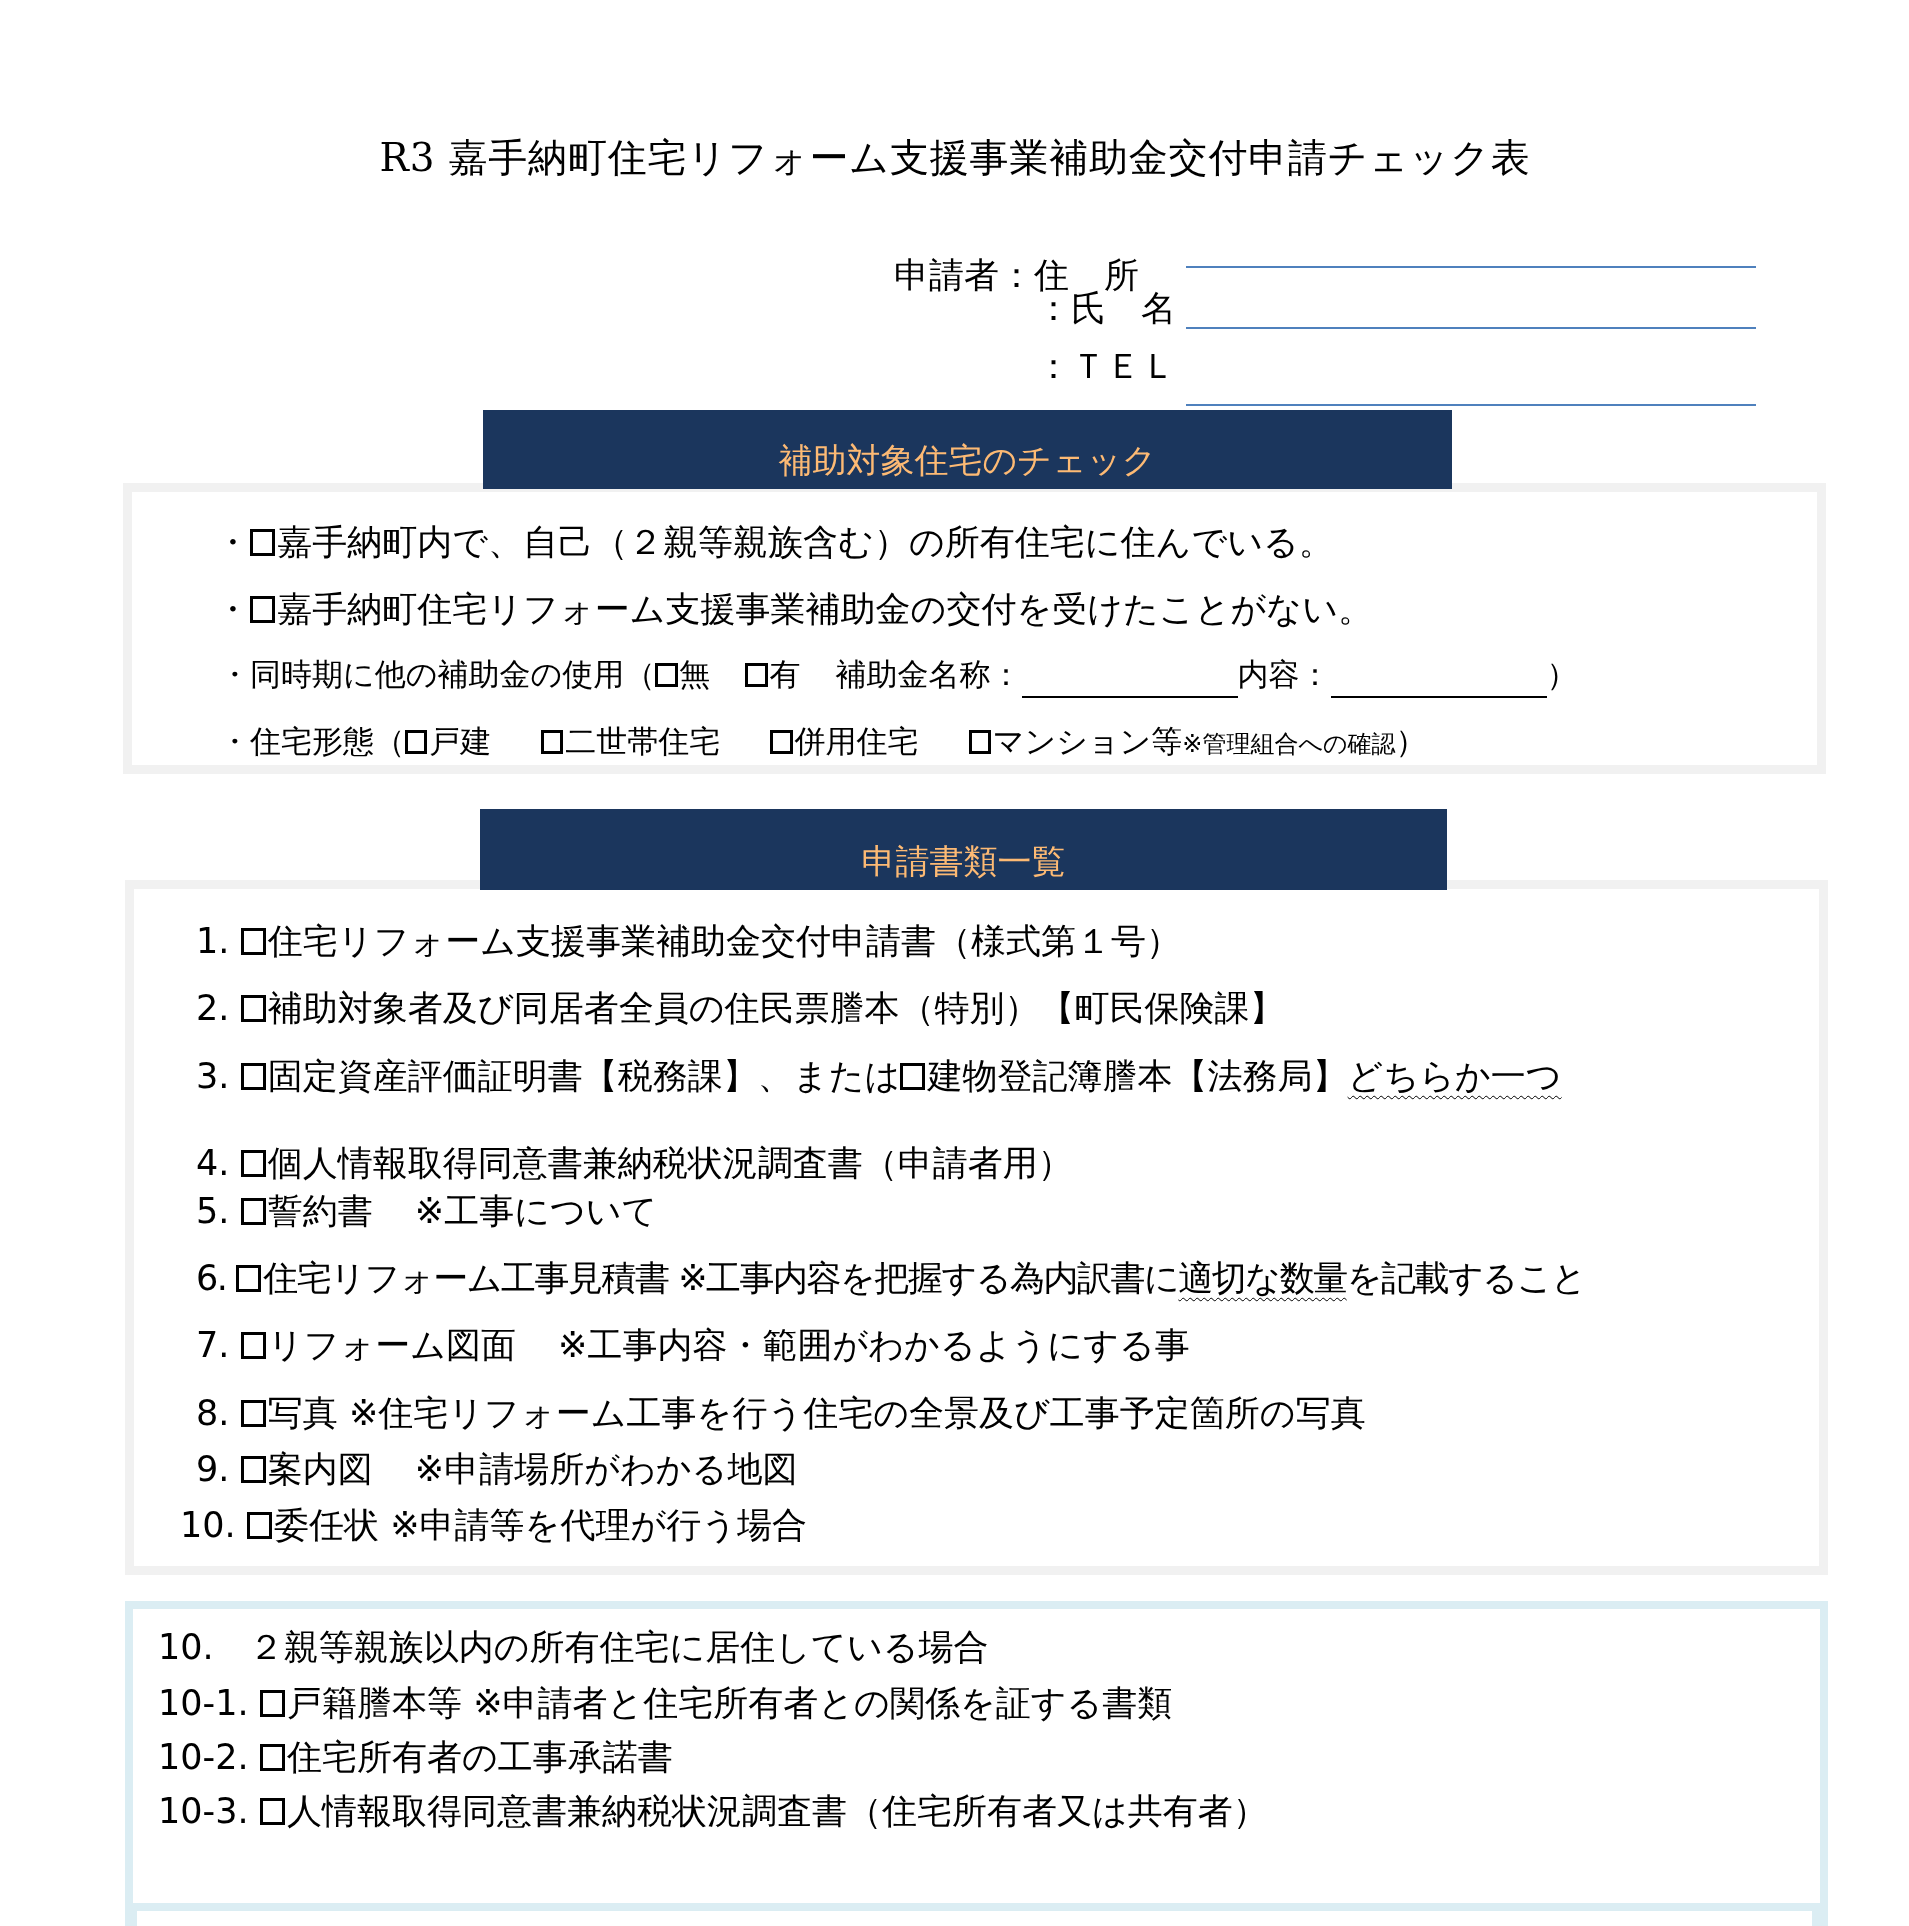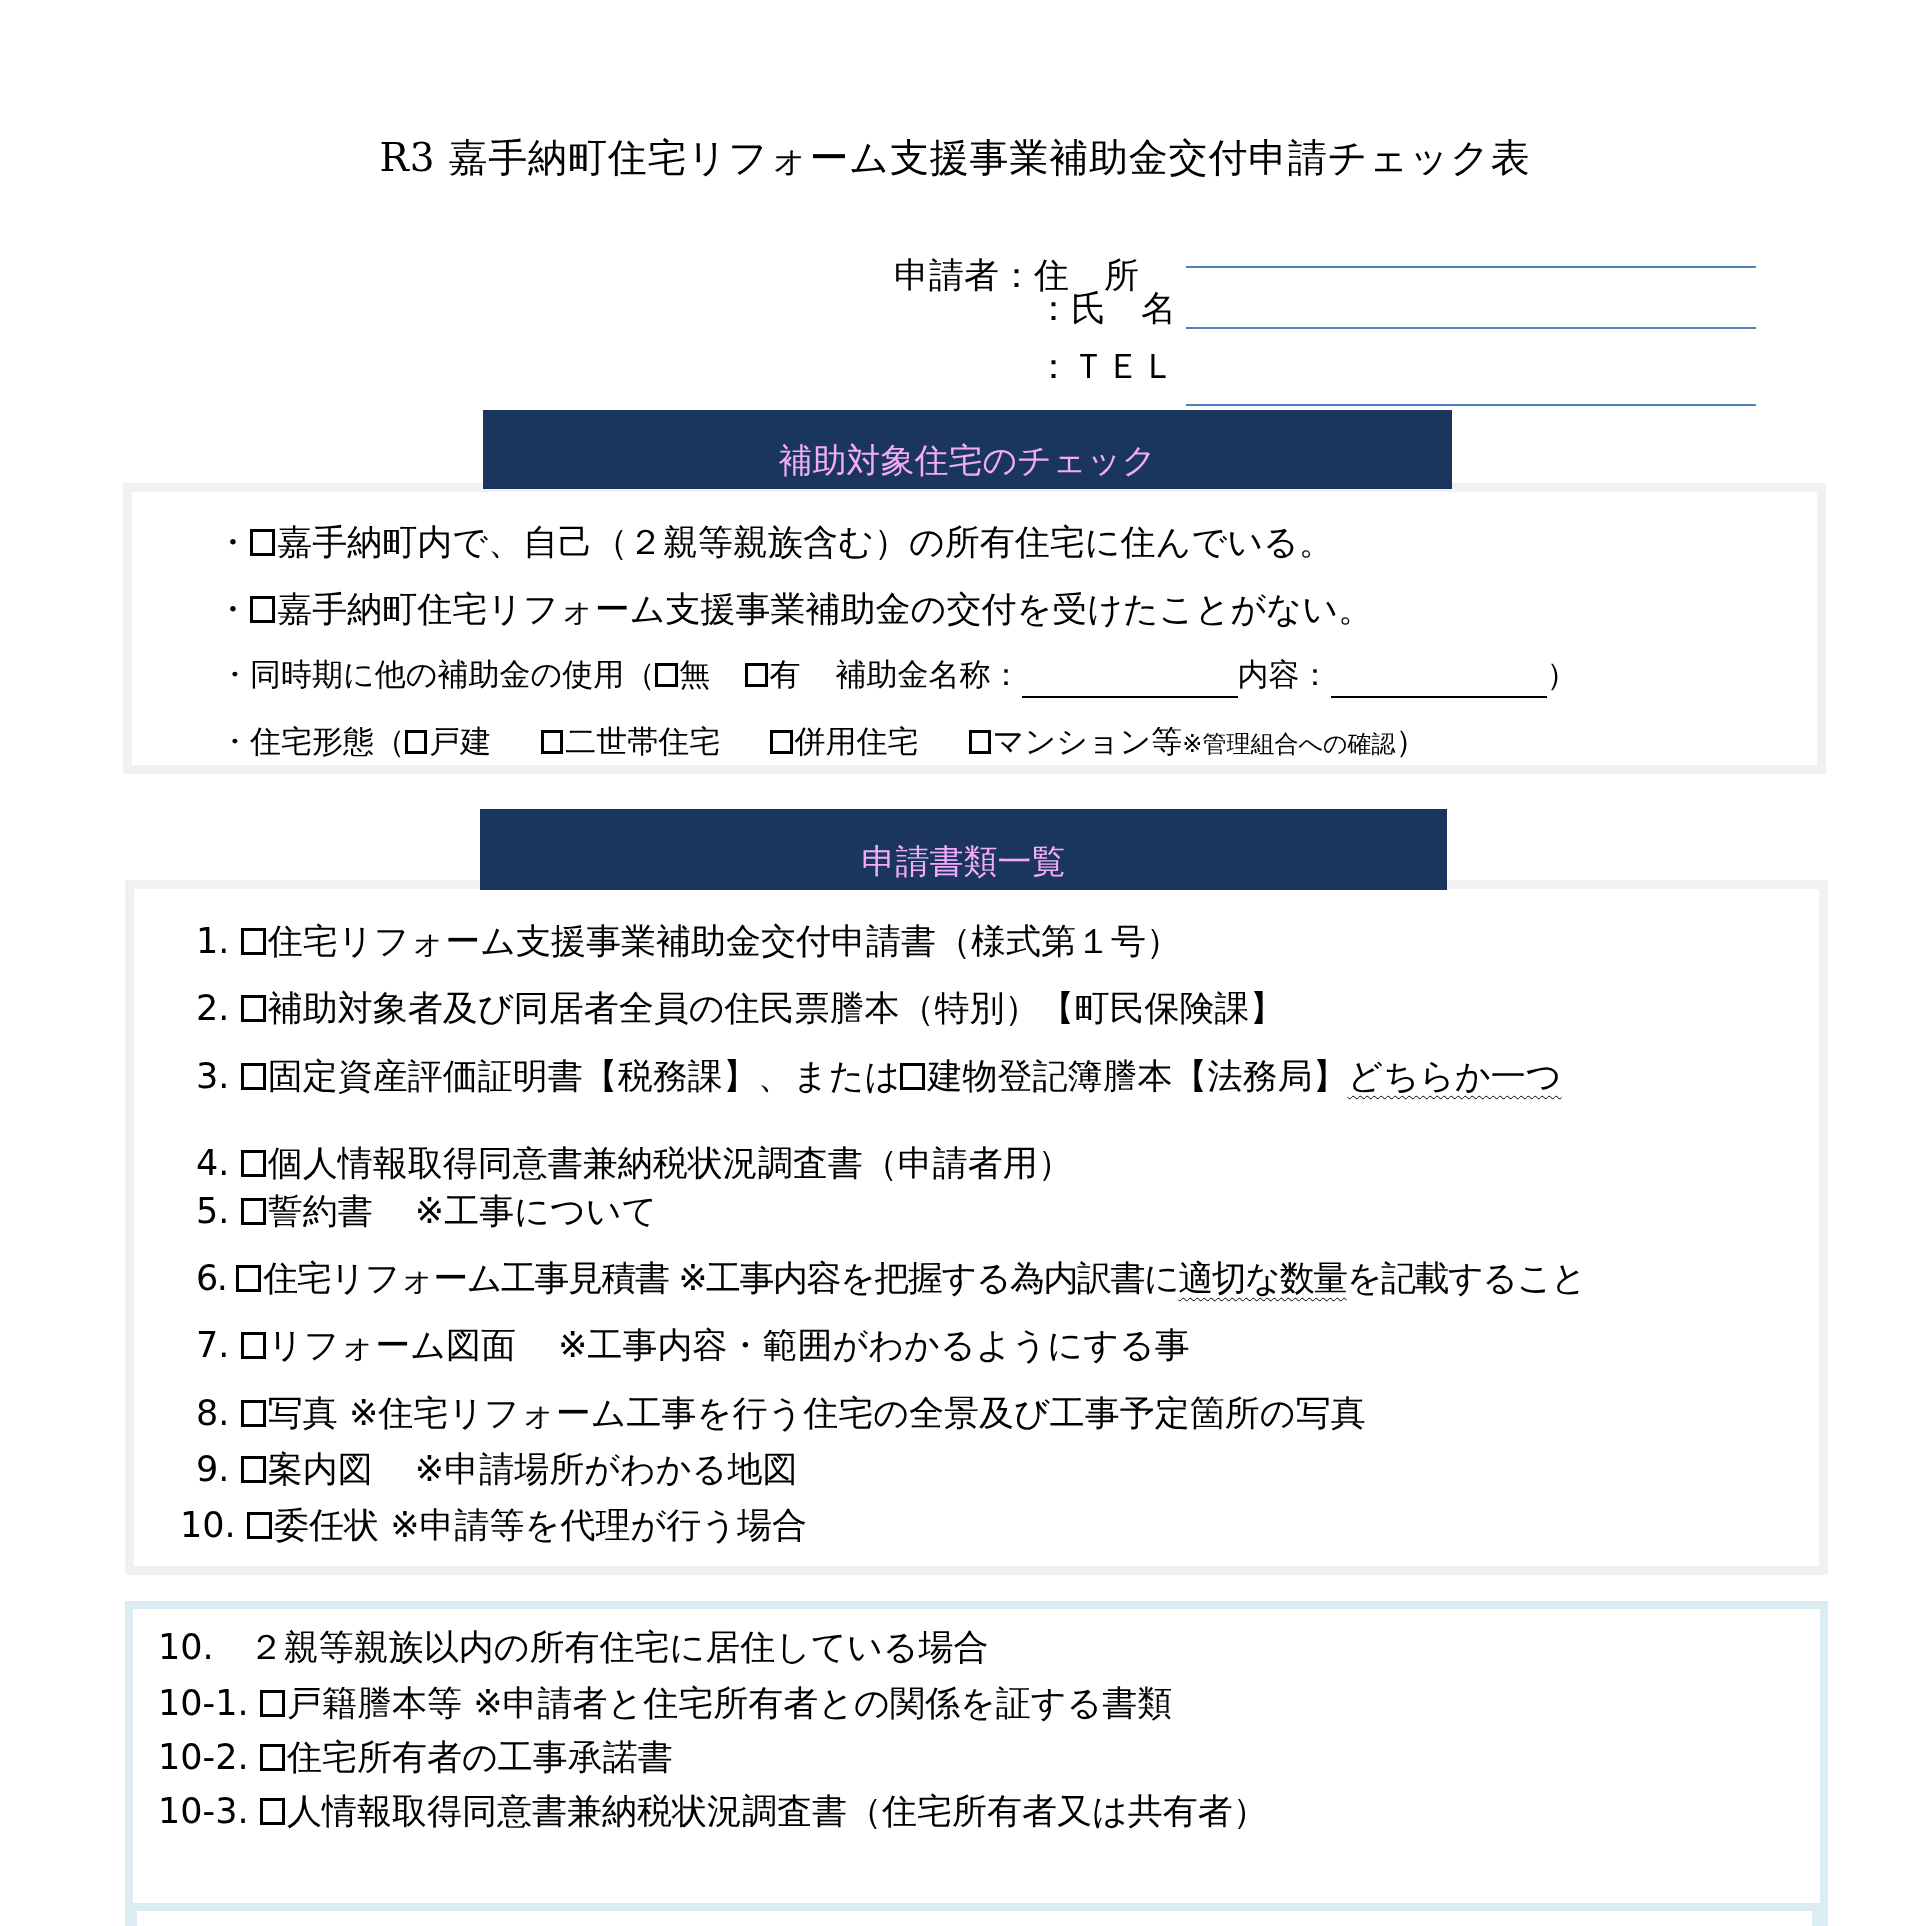--- a/index.html
+++ b/index.html
@@ -2,21 +2,21 @@
 <html style="font-size:6.2px"><head>
 <meta charset="utf-8">
 <style>
   html, body { margin:0; padding:0; background:#ffffff; }
   body { width:1910px; height:2703px; position:relative; overflow:hidden;
          font-family:"DejaVu Sans","Liberation Sans",sans-serif; color:#000; }
   .abs { position:absolute; }
   .title { left:0; width:1910px; top:131px; text-align:center; font-family:"DejaVu Serif","Liberation Serif",serif; font-size:39px; letter-spacing:0.8px; }
   .app-row { position:absolute; left:894px; font-size:35px; line-height:42px; white-space:nowrap; }
   .app-line { position:absolute; left:1186px; width:570px; height:2.3px; background:#4f81bd; }
-  .hdr { position:absolute; background:#1b365d; color:#f0abfc; font-size:34px; text-align:center; z-index:2; }
+  .hdr { position:absolute; background:#1b365d; color:#fdba74; font-size:34px; text-align:center; z-index:2; }
   .hdr span { position:absolute; left:0; right:0; bottom:5.4px; }
   .box { position:absolute; box-sizing:border-box; background:#fff; }
   .box.gray { border:9.2px solid #f1f1f1; }
   .box.blue { border:8.5px solid #dbedf3; }
   .line { position:absolute; white-space:nowrap; }
   .l1 { font-size:35px; }
   .l2 { font-size:31px; }
   .small { font-size:24px; }
   .cb { display:inline-block; width:0.72em; height:0.78em; border:0.1em solid #000; box-sizing:border-box; vertical-align:-0.06em; margin-right:0.06em; }
   .blank { display:inline-block; border-bottom:2.7px solid #000; vertical-align:-0.12em; }

